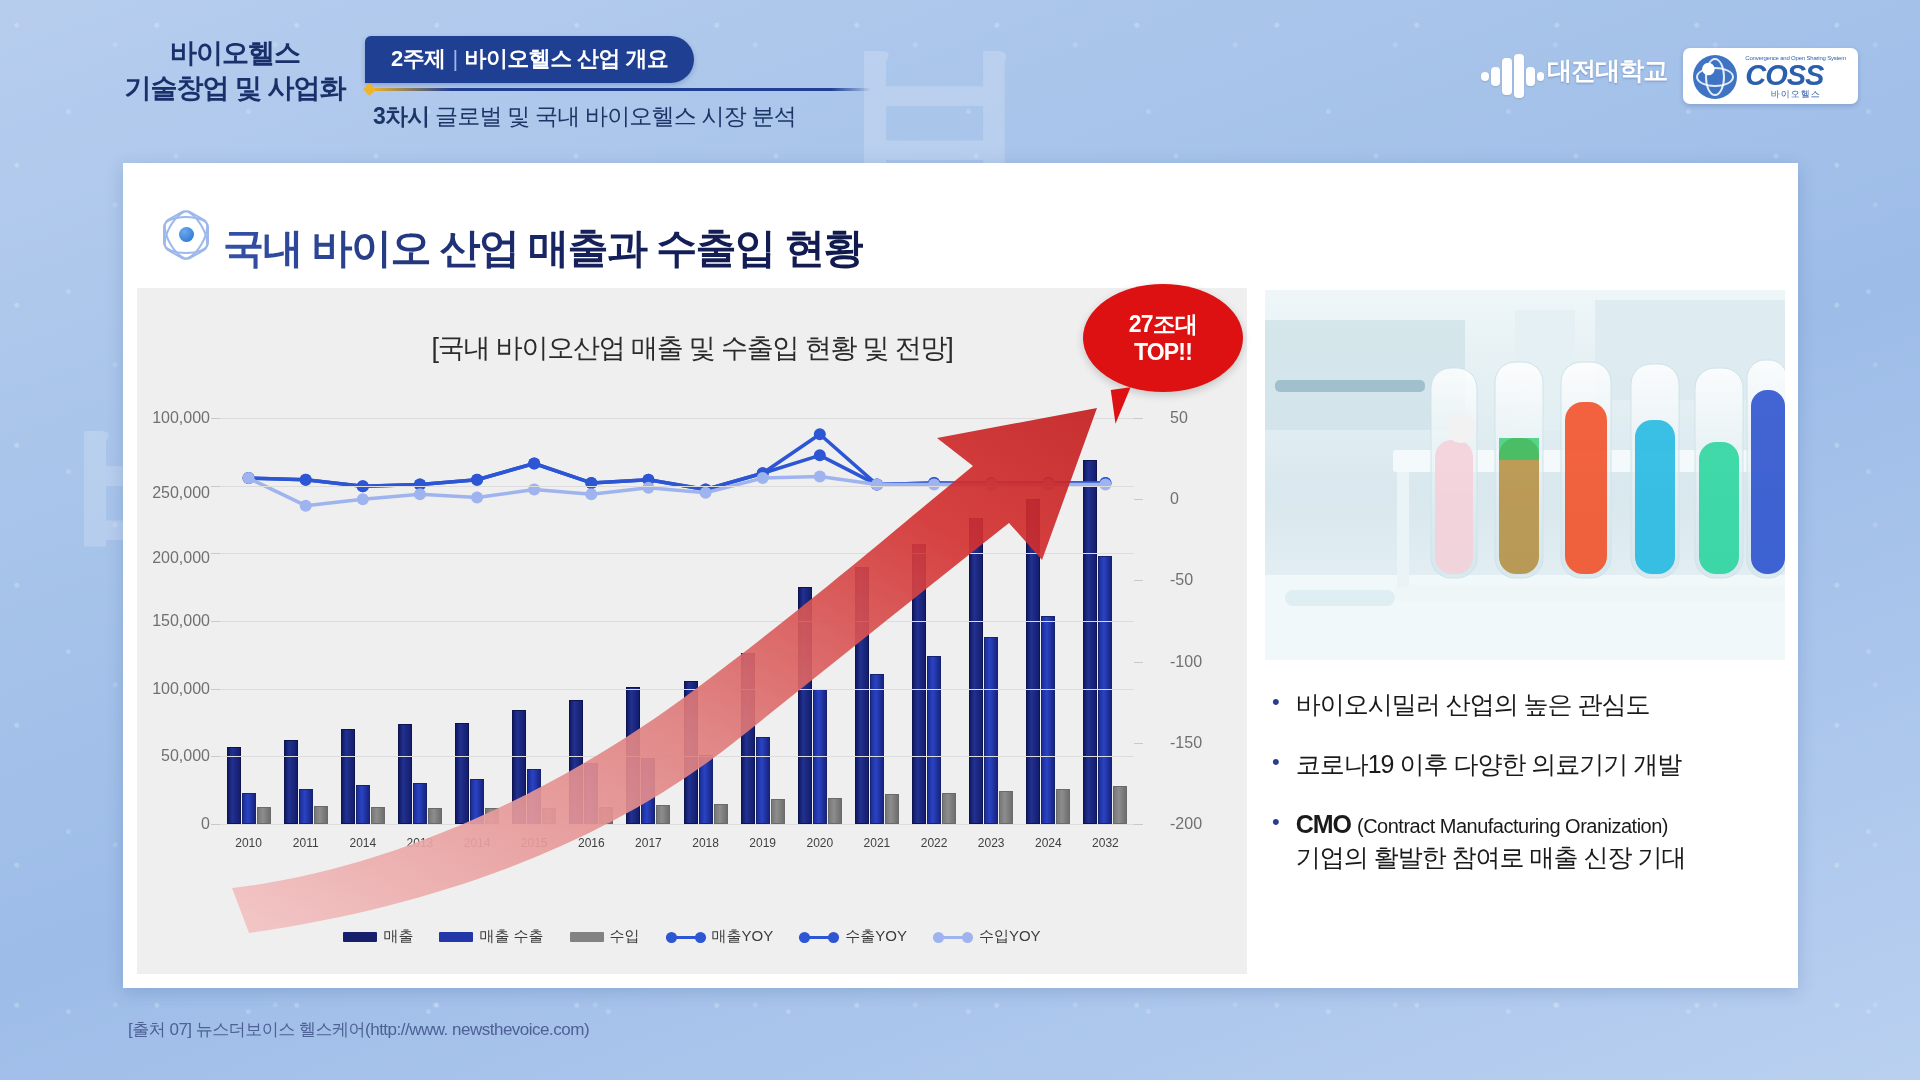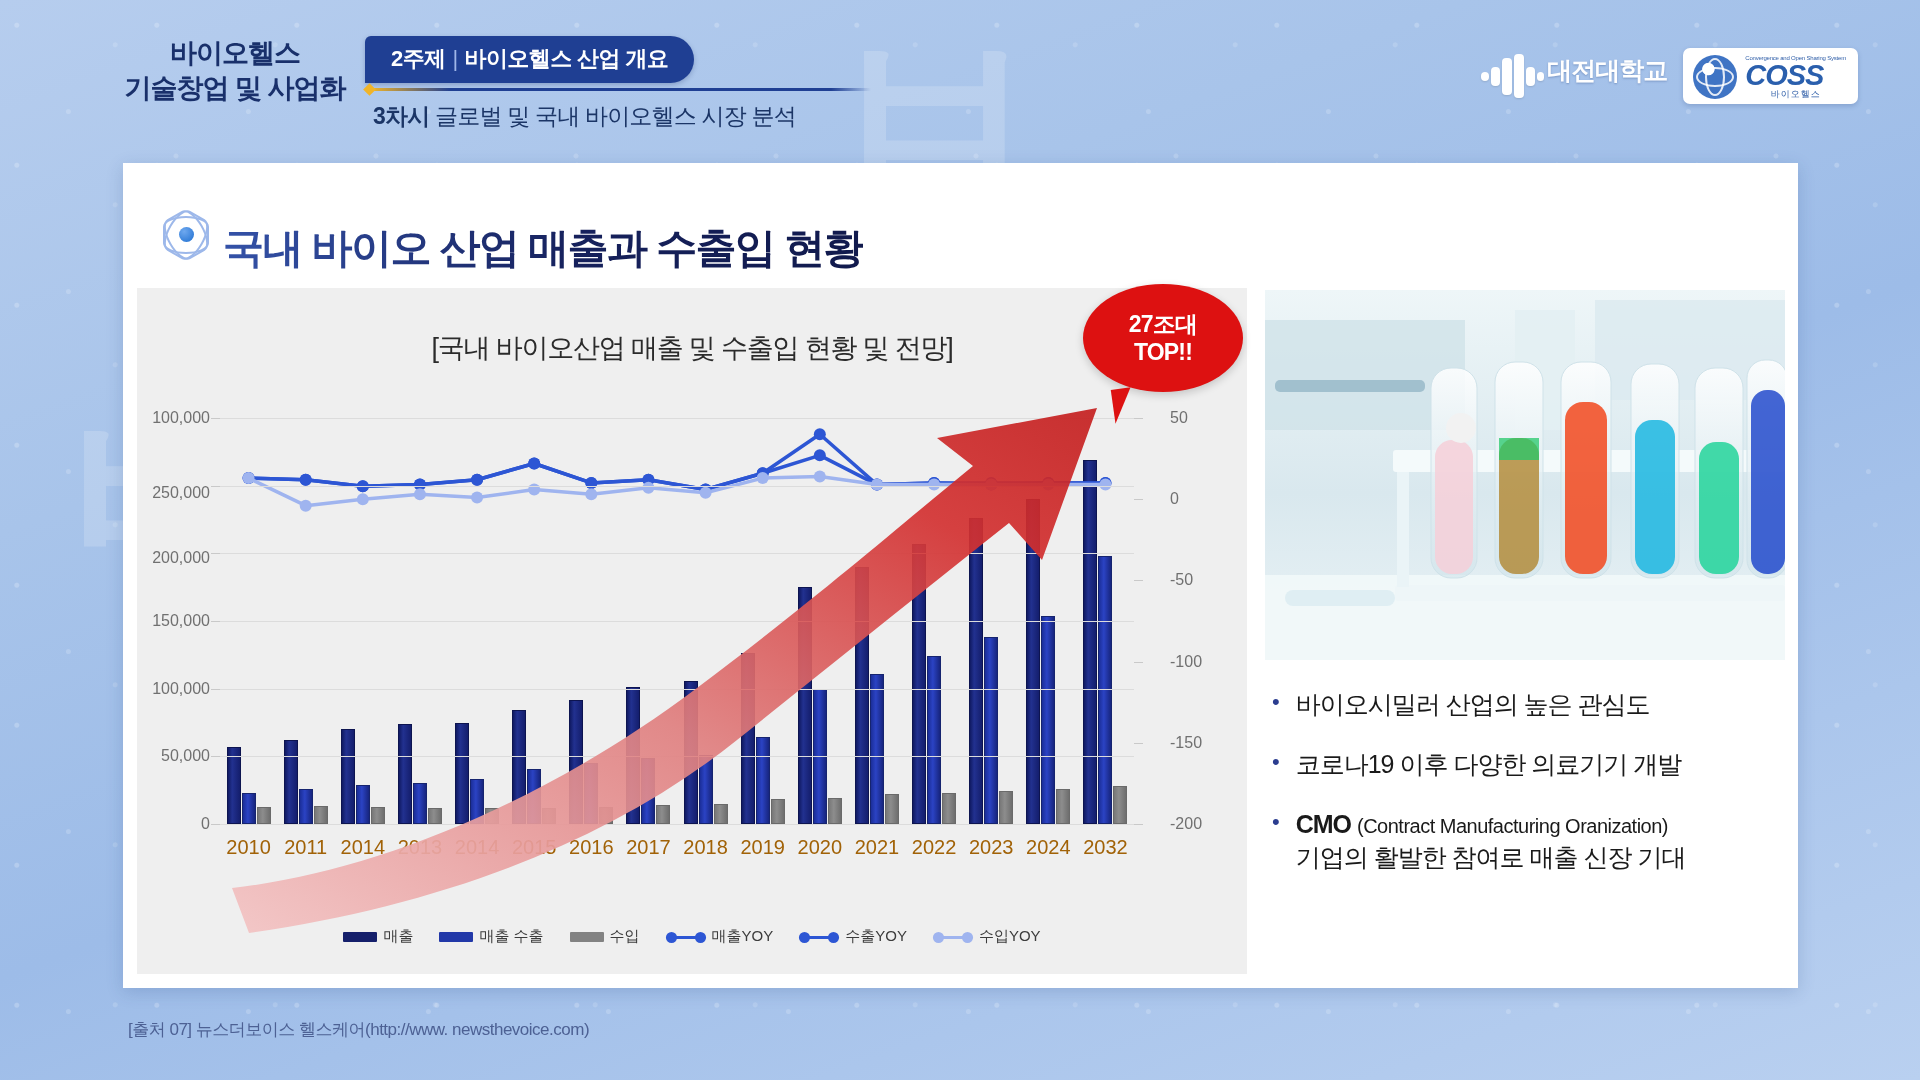--- a/index.html
+++ b/index.html
@@ -121,21 +121,21 @@
   .axis-r{ position:absolute; left:calc(100% + 16px); transform:translateY(-50%);
            font-size:16px; color:#707070; white-space:nowrap;margin-left:20px; }
   .tickmark{ position:absolute; width:9px; height:1px; background:#c9c9c9; }
   .bars{ position:absolute; inset:0; display:flex; }
   .grp{ flex:1; position:relative; display:flex; align-items:flex-end; justify-content:center; gap:1px; }
   .bar{ width:14px; }
   .b1{ background:linear-gradient(90deg,#101a63 0%,#223190 35%,#141e6d 100%); border:1px solid #0d1category; border:1px solid #0d1450; }
   .b2{ background:linear-gradient(90deg,#1b2e99 0%,#2b43c4 40%,#17257f 100%); border:1px solid #16246f; }
   .b3{ background:linear-gradient(90deg,#787878 0%,#8d8d8d 40%,#6e6e6e 100%); border:1px solid #6a6a6a; }
   .xlab{ position:absolute; top:calc(100% + 12px); left:50%; transform:translateX(-50%);
-         font-size:20px; color:#a16207; }
+         font-size:12px; color:#404040; }
   .svg-lines{ position:absolute; inset:0; overflow:visible; }
 
   .legend{
     position:absolute; left:0; right:0; bottom:28px;
     display:flex; justify-content:center; align-items:center; gap:26px;
     font-size:15px; color:#3c3c3c;
   }
   .lg{ display:flex; align-items:center; gap:6px; }
   .lgbar{ width:34px; height:10px; border-radius:1px; }
   .lgline{ width:40px; height:14px; position:relative; }

